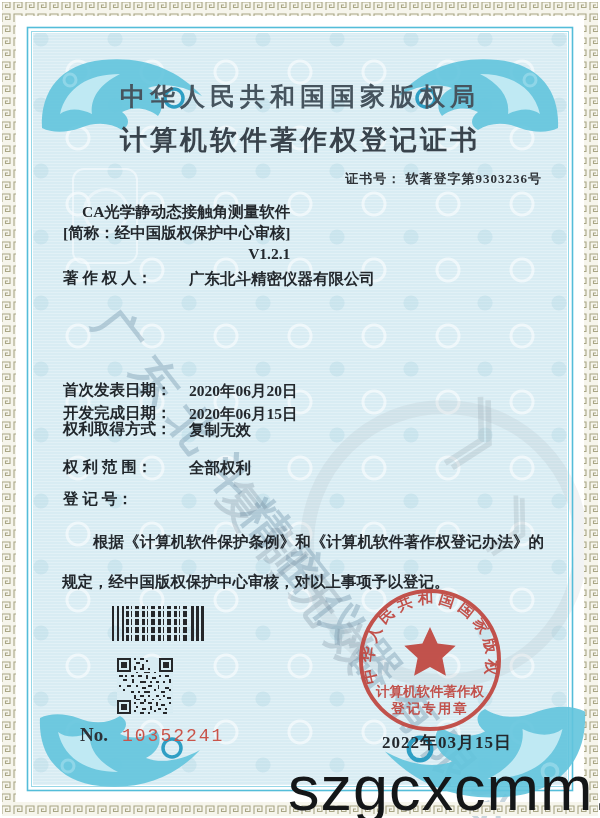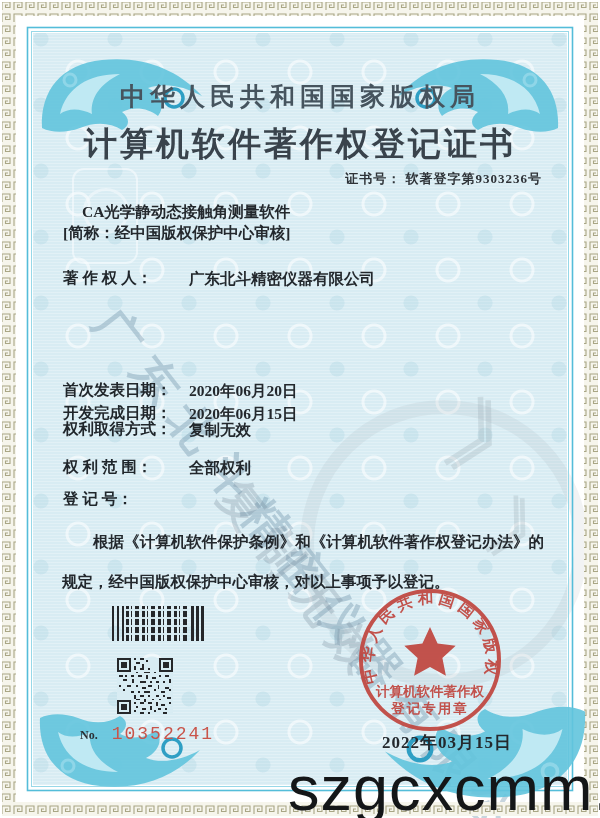--- a/index.html
+++ b/index.html
@@ -40,21 +40,21 @@
     position:absolute;z-index:2;color:rgba(135,148,158,0.22);
     font-size:84px;font-weight:bold;transform:rotate(28deg);
     font-family:"Liberation Serif", serif;
   }
   .authority{
     position:absolute;left:0;top:80px;width:100%;text-align:center;z-index:10;
     font-size:25px;font-weight:600;letter-spacing:5px;color:#46545e;
   }
   .cert-title{
     position:absolute;left:0;top:122px;width:100%;text-align:center;z-index:10;
-    font-size:33px;font-weight:700;letter-spacing:3px;color:#39434c;
+    font-size:27px;font-weight:700;letter-spacing:3px;color:#39434c;
   }
   .cert-no-line{
     position:absolute;right:58px;top:170px;z-index:10;
     font-size:13px;font-weight:700;color:#2e3338;letter-spacing:1px;
   }
   .field-row{position:absolute;left:63px;z-index:10;}
   .field-label{
     display:inline-block;vertical-align:top;width:122px;
     font-size:15.5px;font-weight:700;color:#20262b;
   }
@@ -75,21 +75,21 @@
   .barcode{
     position:absolute;left:112px;top:606px;width:92px;height:35px;z-index:10;
     background:
       repeating-linear-gradient(0deg, rgba(216,236,243,0) 0 6px, rgba(216,236,243,0.95) 6px 8px) 14px 0/64px 100% no-repeat,
       repeating-linear-gradient(90deg, #25272a 0 3px, rgba(0,0,0,0) 3px 5px, #25272a 5px 6px, rgba(0,0,0,0) 6px 9px, #25272a 9px 13px, rgba(0,0,0,0) 13px 16px) 14px 0/64px 100% no-repeat,
       repeating-linear-gradient(90deg, #25272a 0 2.5px, rgba(0,0,0,0) 2.5px 5px) 0 0/13px 100% no-repeat,
       repeating-linear-gradient(90deg, #25272a 0 2.5px, rgba(0,0,0,0) 2.5px 5px) 100% 0/13px 100% no-repeat;
   }
   .qr{position:absolute;left:117px;top:658px;z-index:10;}
   .serial-line{position:absolute;left:80px;top:724px;z-index:10;}
-  .serial-prefix{font-size:12px;font-weight:700;color:#2c3136;font-family:"Liberation Serif", serif;}
+  .serial-prefix{font-size:19px;font-weight:700;color:#2c3136;font-family:"Liberation Serif", serif;}
   .serial-number{
     font-size:18px;color:#c9544a;letter-spacing:2px;margin-left:10px;
     font-family:"Liberation Mono", monospace;
   }
   .seal{position:absolute;left:355px;top:588px;z-index:11;opacity:.92;}
   .issue-date{
     position:absolute;left:352px;top:731px;width:160px;text-align:right;z-index:10;
     font-size:17px;font-weight:700;color:#23282d;letter-spacing:1px;
   }
   .wm-diagonal{
@@ -156,20 +156,21 @@
 <div class="cert-title">计算机软件著作权登记证书</div>
 <div class="cert-no-line">
   <span>证书号：</span>
   <span>软著登字第9303236号</span>
 </div>
 
 <div class="field-row row-0">
   <span class="field-lines">
     <div class="field-line">CA光学静动态接触角测量软件</div>
     <div class="field-line">[简称：经中国版权保护中心审核]</div>
+    <div class="field-line">V1.2.1</div>
   </span>
 </div>
 <div class="field-row row-1">
   <span class="field-label">著 作 权 人：</span>
   <span class="field-lines"><div class="field-line">广东北斗精密仪器有限公司</div></span>
 </div>
 <div class="field-row row-2">
   <span class="field-label">开发完成日期：</span>
   <span class="field-lines"><div class="field-line">2020年06月15日</div></span>
 </div>

